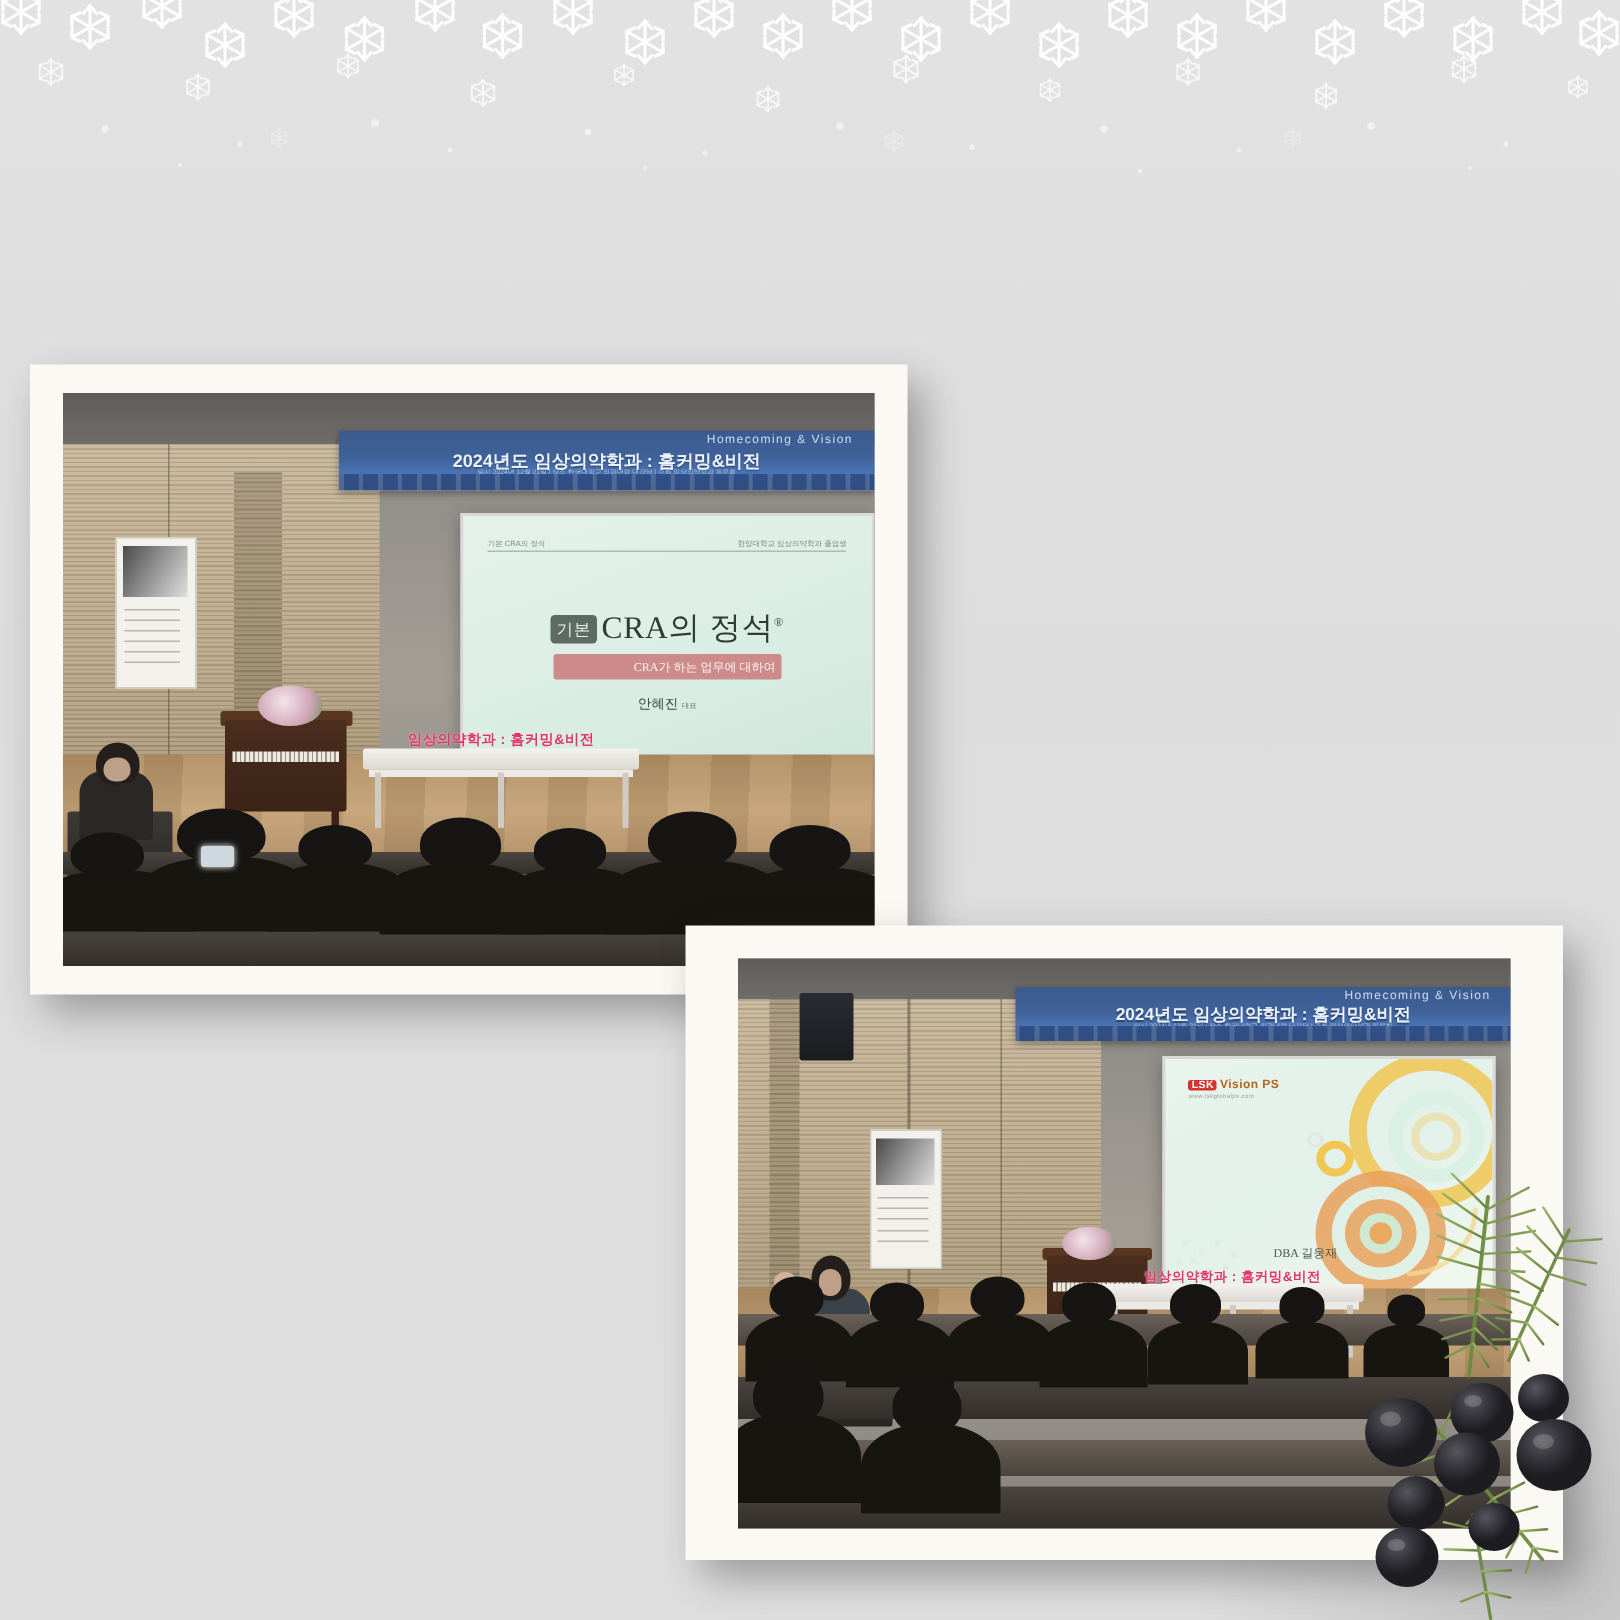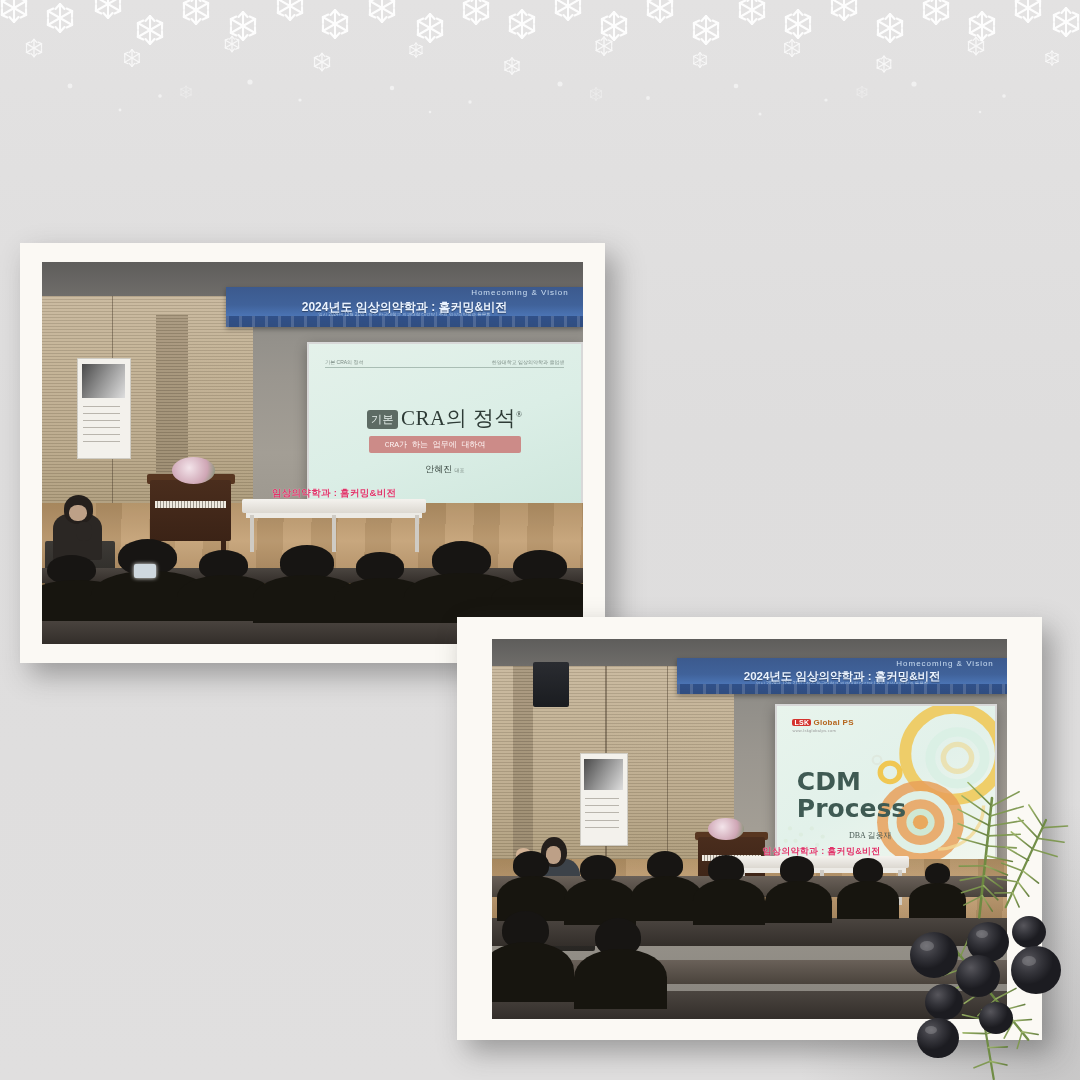--- a/index.html
+++ b/index.html
@@ -127,23 +127,23 @@
     font-family:"Liberation Serif","DejaVu Serif",serif;
     font-size:21px; color:#2e3b36; letter-spacing:.5px; white-space:nowrap;
   }
   .slide1 .badge {
     display:inline-block; background:#5d6b64; color:#e9f2ee;
     font-size:11px; padding:2px 4px; border-radius:3px; vertical-align:middle;
     margin-right:3px;
   }
   .slide1 .t2 {
     position:absolute; left:22%; right:22%; top:57%;
-    background:#cc8b88; color:#fdf3f2; text-align:left;
-    font-size:8px; padding:3px 16px; border-radius:2px; white-space:nowrap;
-    font-family:Liberation Mono, monospace;
+    background:#cc8b88; color:#fdf3f2; text-align:right;
+    font-size:8px; padding:3px 4px; border-radius:2px; white-space:nowrap;
+    font-family:Liberation Serif, serif;
   }
   .slide1 .t3 {
     position:absolute; left:0; width:100%; top:74%; text-align:center;
     font-size:9px; color:#3c4a44;
     font-family:"Liberation Serif","DejaVu Serif",serif; white-space:nowrap;
   }
   .slide1 .t3 .small { font-size:5px; color:#6c7a74; }
 
   
   .slide2 { position:absolute; inset:2px; background:linear-gradient(150deg,#e8f4ec,#e2f1ea 50%,#f2f7ee); overflow:hidden; }
@@ -477,26 +477,22 @@
                   <circle cx="22" cy="124" r="2"></circle>
                   <circle cx="32" cy="118" r="2"></circle>
                 <circle cx="17" cy="130" r="2"></circle>
                   <circle cx="27" cy="136" r="2"></circle>
                   <circle cx="8" cy="130" r="2"></circle>
                 <circle cx="42" cy="126" r="2"></circle>
                   <circle cx="37" cy="134" r="2"></circle>
               </g>
             </svg>
             <div class="s2-logo">
-              <span class="k">LSK</span><span>Global PS</span>
+              <span class="k">LSK</span><span>Vision PS</span>
               <span class="u">www.lskglobalps.com</span>
-            </div>
-            <div class="s2-title">
-              <div>CDM</div>
-              <div>Process</div>
             </div>
             <div class="s2-by">DBA 길웅재</div>
           </div>
           <div class="bezel"></div>
         </div>
 
         <div class="floor" style="top:58%;height:18%;"></div>
         <div class="stage-edge" style="top:75%;height:2.5%;"></div>
 
         <div class="piano" style="left:40%;top:52%;width:13%;height:14%;">

